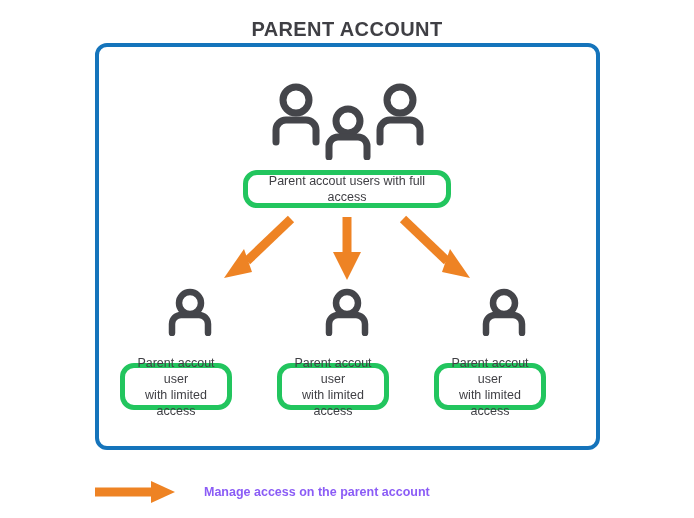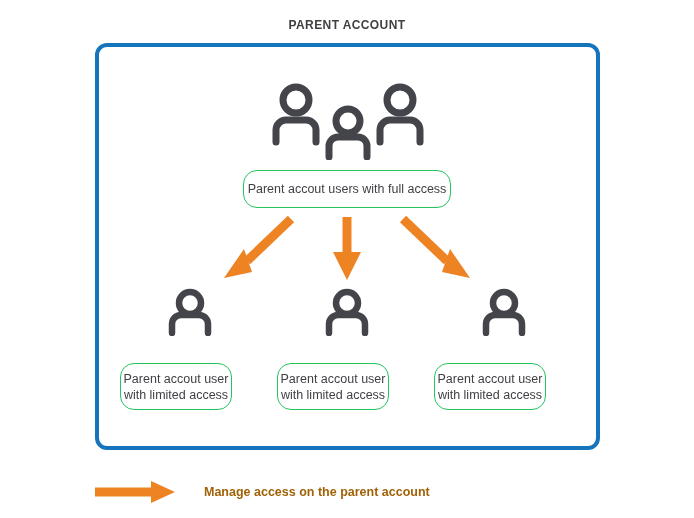--- a/index.html
+++ b/index.html
@@ -19,21 +19,21 @@
     overflow: hidden;
   }
 
   
   .page-title {
     position: absolute;
     left: 0;
     top: 18px;
     width: 694px;
     text-align: center;
-    font-size: 12px;
+    font-size: 20px;
     font-weight: bold;
     letter-spacing: 0.4px;
     color: #3f3f44;
   }
 
   
   .account-frame {
     position: absolute;
     left: 95px;
     top: 43px;
@@ -52,21 +52,21 @@
     top: 80px;
     width: 160px;
     height: 80px;
   }
   .people-group svg { display: block; }
 
   
   .pill {
     position: absolute;
     box-sizing: border-box;
-    border: 1px solid #22c55e;
+    border: 5px solid #22c55e;
     border-radius: 14px;
     background: #ffffff;
     color: #3f3f44;
     display: flex;
     align-items: center;
     justify-content: center;
     text-align: center;
     font-size: 12.5px;
     line-height: 16px;
   }
@@ -114,21 +114,21 @@
     top: 480px;
     display: flex;
     align-items: center;
     height: 24px;
   }
   .legend-arrow { width: 82px; height: 22px; }
   .legend-text {
     margin-left: 27px;
     font-size: 12.5px;
     font-weight: bold;
-    color: #a16207;
+    color: #8b5cf6;
     white-space: nowrap;
   }
 </style>
 </head>
 <body>
 
 <div id="canvas">
 
   <div class="page-title">PARENT ACCOUNT</div>
 

